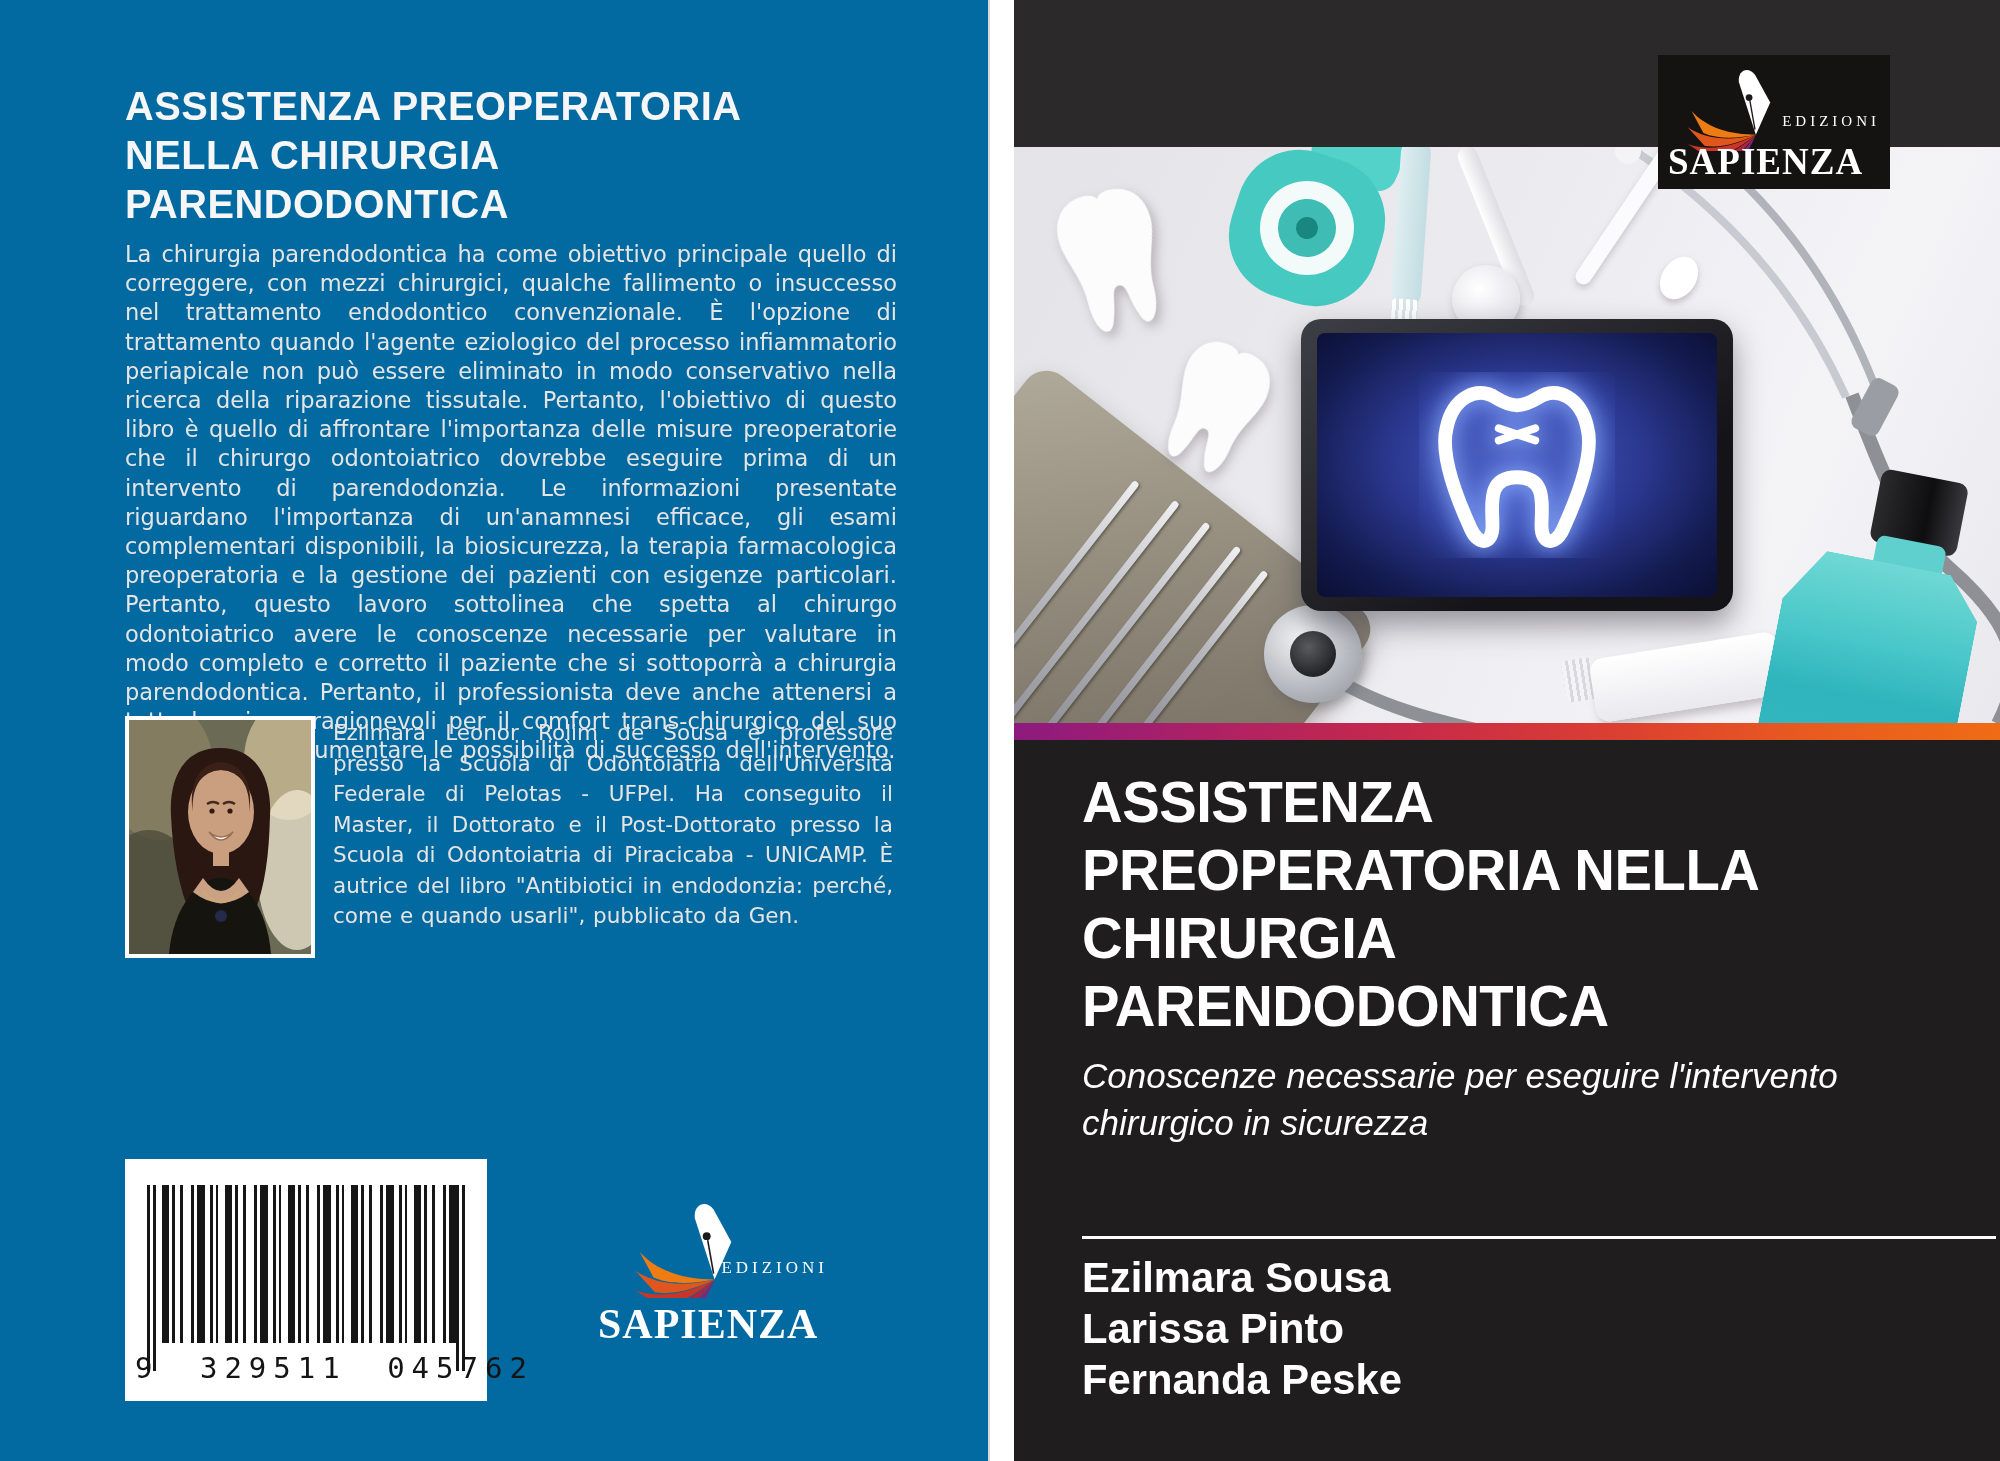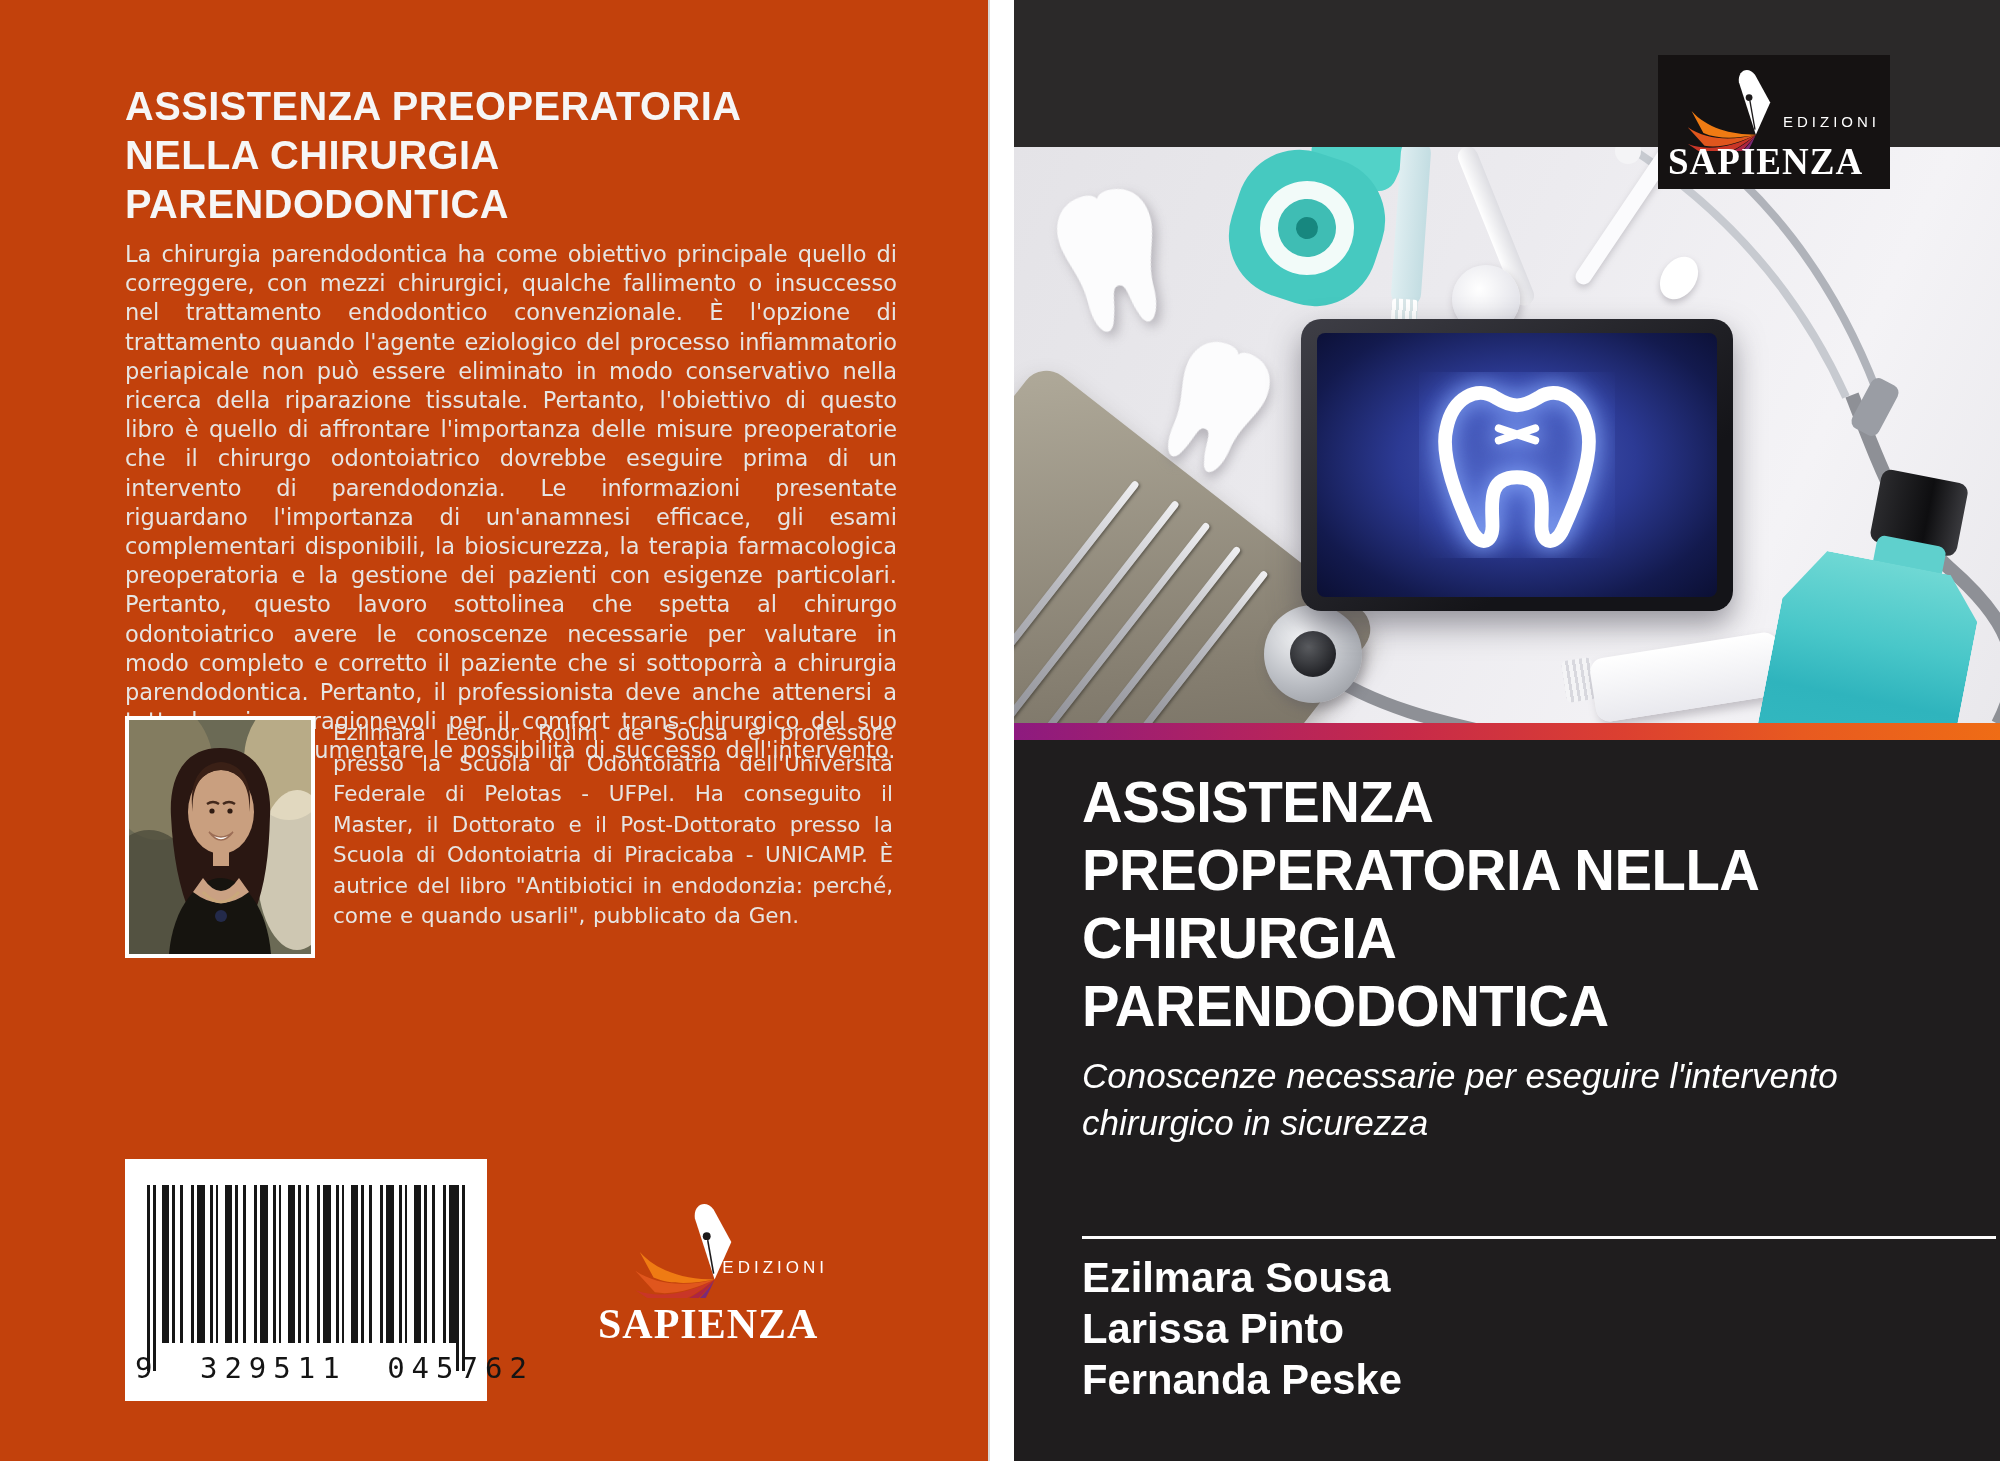--- a/index.html
+++ b/index.html
@@ -1,19 +1,19 @@
 <!DOCTYPE html>
 <html><head>
 <meta charset="utf-8">
 <style>
   html,body{margin:0;padding:0;background:#111;}
   .page{position:relative;width:2000px;height:1461px;overflow:hidden;background:#211f20;font-family:"DejaVu Sans",sans-serif;}
 
   
-  .back{position:absolute;left:0;top:0;width:988px;height:1461px;background:#c2410c;}
+  .back{position:absolute;left:0;top:0;width:988px;height:1461px;background:#0369a1;}
   .back-title{position:absolute;left:125px;top:82px;color:#f6f6f6;font-family:"Liberation Sans",sans-serif;
     font-weight:bold;font-size:41px;line-height:49px;letter-spacing:.5px;transform:scaleX(.97);transform-origin:left top;}
   .synopsis{position:absolute;left:125px;top:240px;width:772px;color:#e6e5e3;font-size:22.5px;line-height:29.2px;
     text-align:justify;word-spacing:2px;}
   .bio-row{position:absolute;left:125px;top:716px;width:790px;display:flex;gap:18px;}
   .portrait{flex:0 0 auto;width:182px;height:234px;border:4px solid #fff;background:#6d6550;overflow:hidden;}
   .bio-text{width:560px;color:#e6e5e3;font-size:21.5px;line-height:30.5px;text-align:justify;word-spacing:1px;margin-top:2px;}
 
   
   .barcode{position:absolute;left:125px;top:1159px;width:362px;height:242px;background:#fff;}
@@ -24,21 +24,21 @@
       #161616 44px 47px,#fff 47px 50px,#161616 50px 58px,#fff 58px 63px);}
   .bars-guards{position:absolute;left:22px;top:26px;width:318px;height:186px;
     background:
       linear-gradient(90deg,#161616 0 3px,transparent 3px 6px,#161616 6px 9px,transparent 9px calc(100% - 9px),
       #161616 calc(100% - 9px) calc(100% - 6px),transparent calc(100% - 6px) calc(100% - 3px),#161616 calc(100% - 3px) 100%);}
   .barcode-digits{position:absolute;left:10px;bottom:16px;width:342px;color:#141414;
     font-family:"DejaVu Sans Mono",monospace;font-size:29px;letter-spacing:7px;word-spacing:16px;white-space:pre;}
 
   
   .logo{position:absolute;}
-  .logo .imprint{position:absolute;color:#fff;font-family:Liberation Sans, sans-serif;letter-spacing:4px;}
+  .logo .imprint{position:absolute;color:#fff;font-family:Liberation Serif, serif;letter-spacing:4px;}
   .logo .house{position:absolute;color:#fff;font-family:"Liberation Serif",serif;font-weight:bold;letter-spacing:1px;}
   .logo-back{left:598px;top:1192px;width:230px;height:170px;}
   .logo-back .fan{position:absolute;left:26px;top:2px;width:128px;height:104px;}
   .logo-back .imprint{right:0;top:66px;font-size:17px;}
   .logo-back .house{left:0;bottom:14px;font-size:42px;}
 
   
   .spine{position:absolute;left:988px;top:0;width:26px;height:1461px;background:#fff;
     border-left:2px solid #d8d8d8;border-right:2px solid #cfcfcf;}
 

